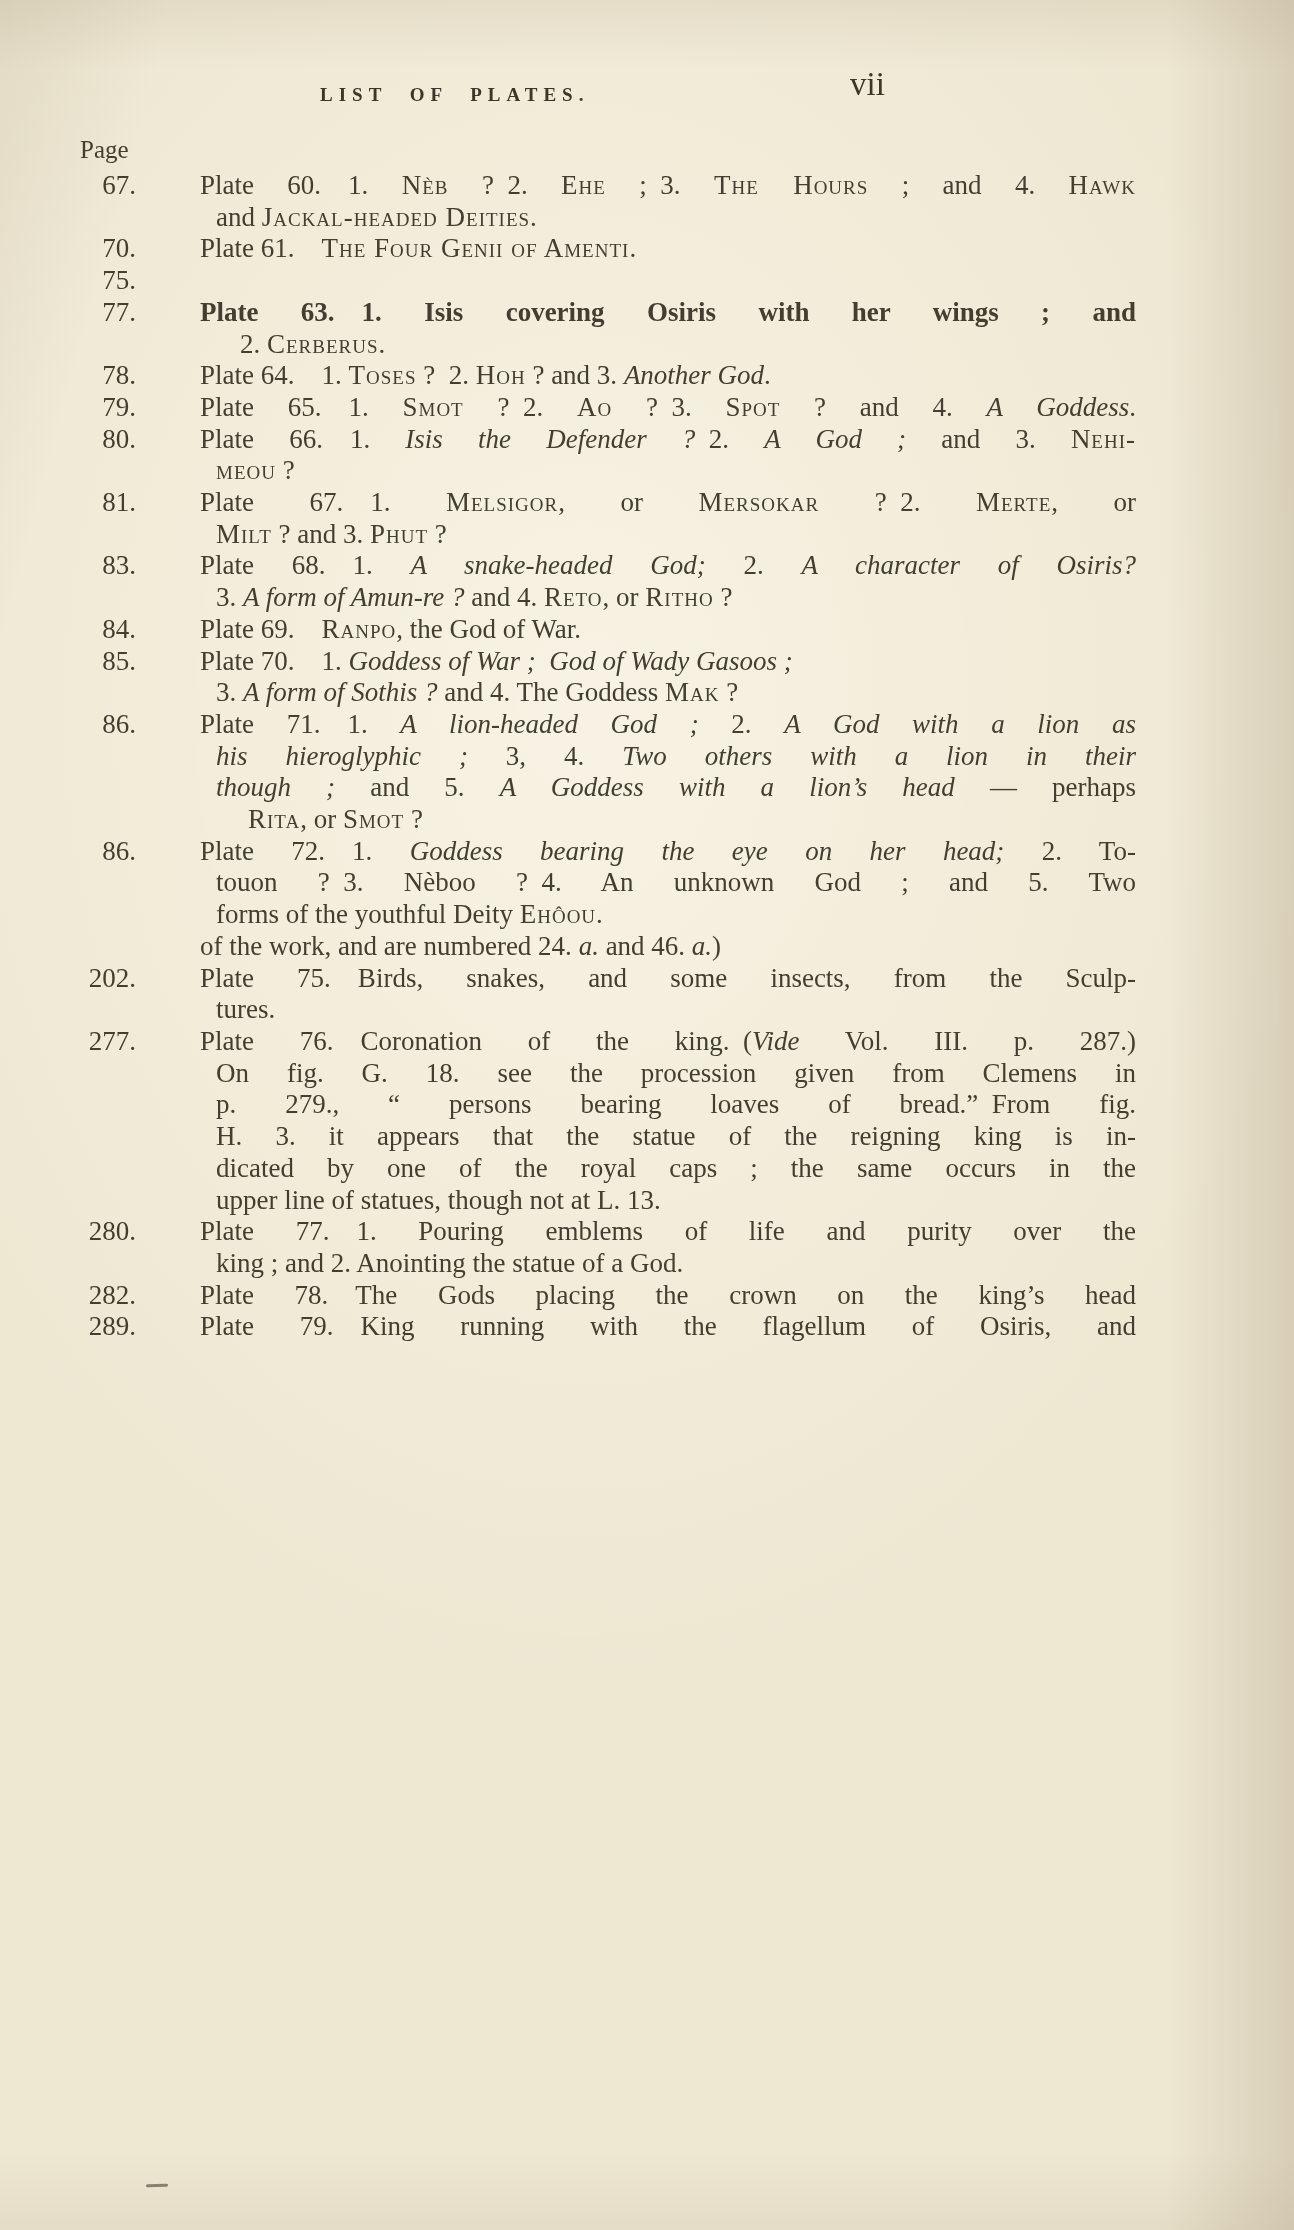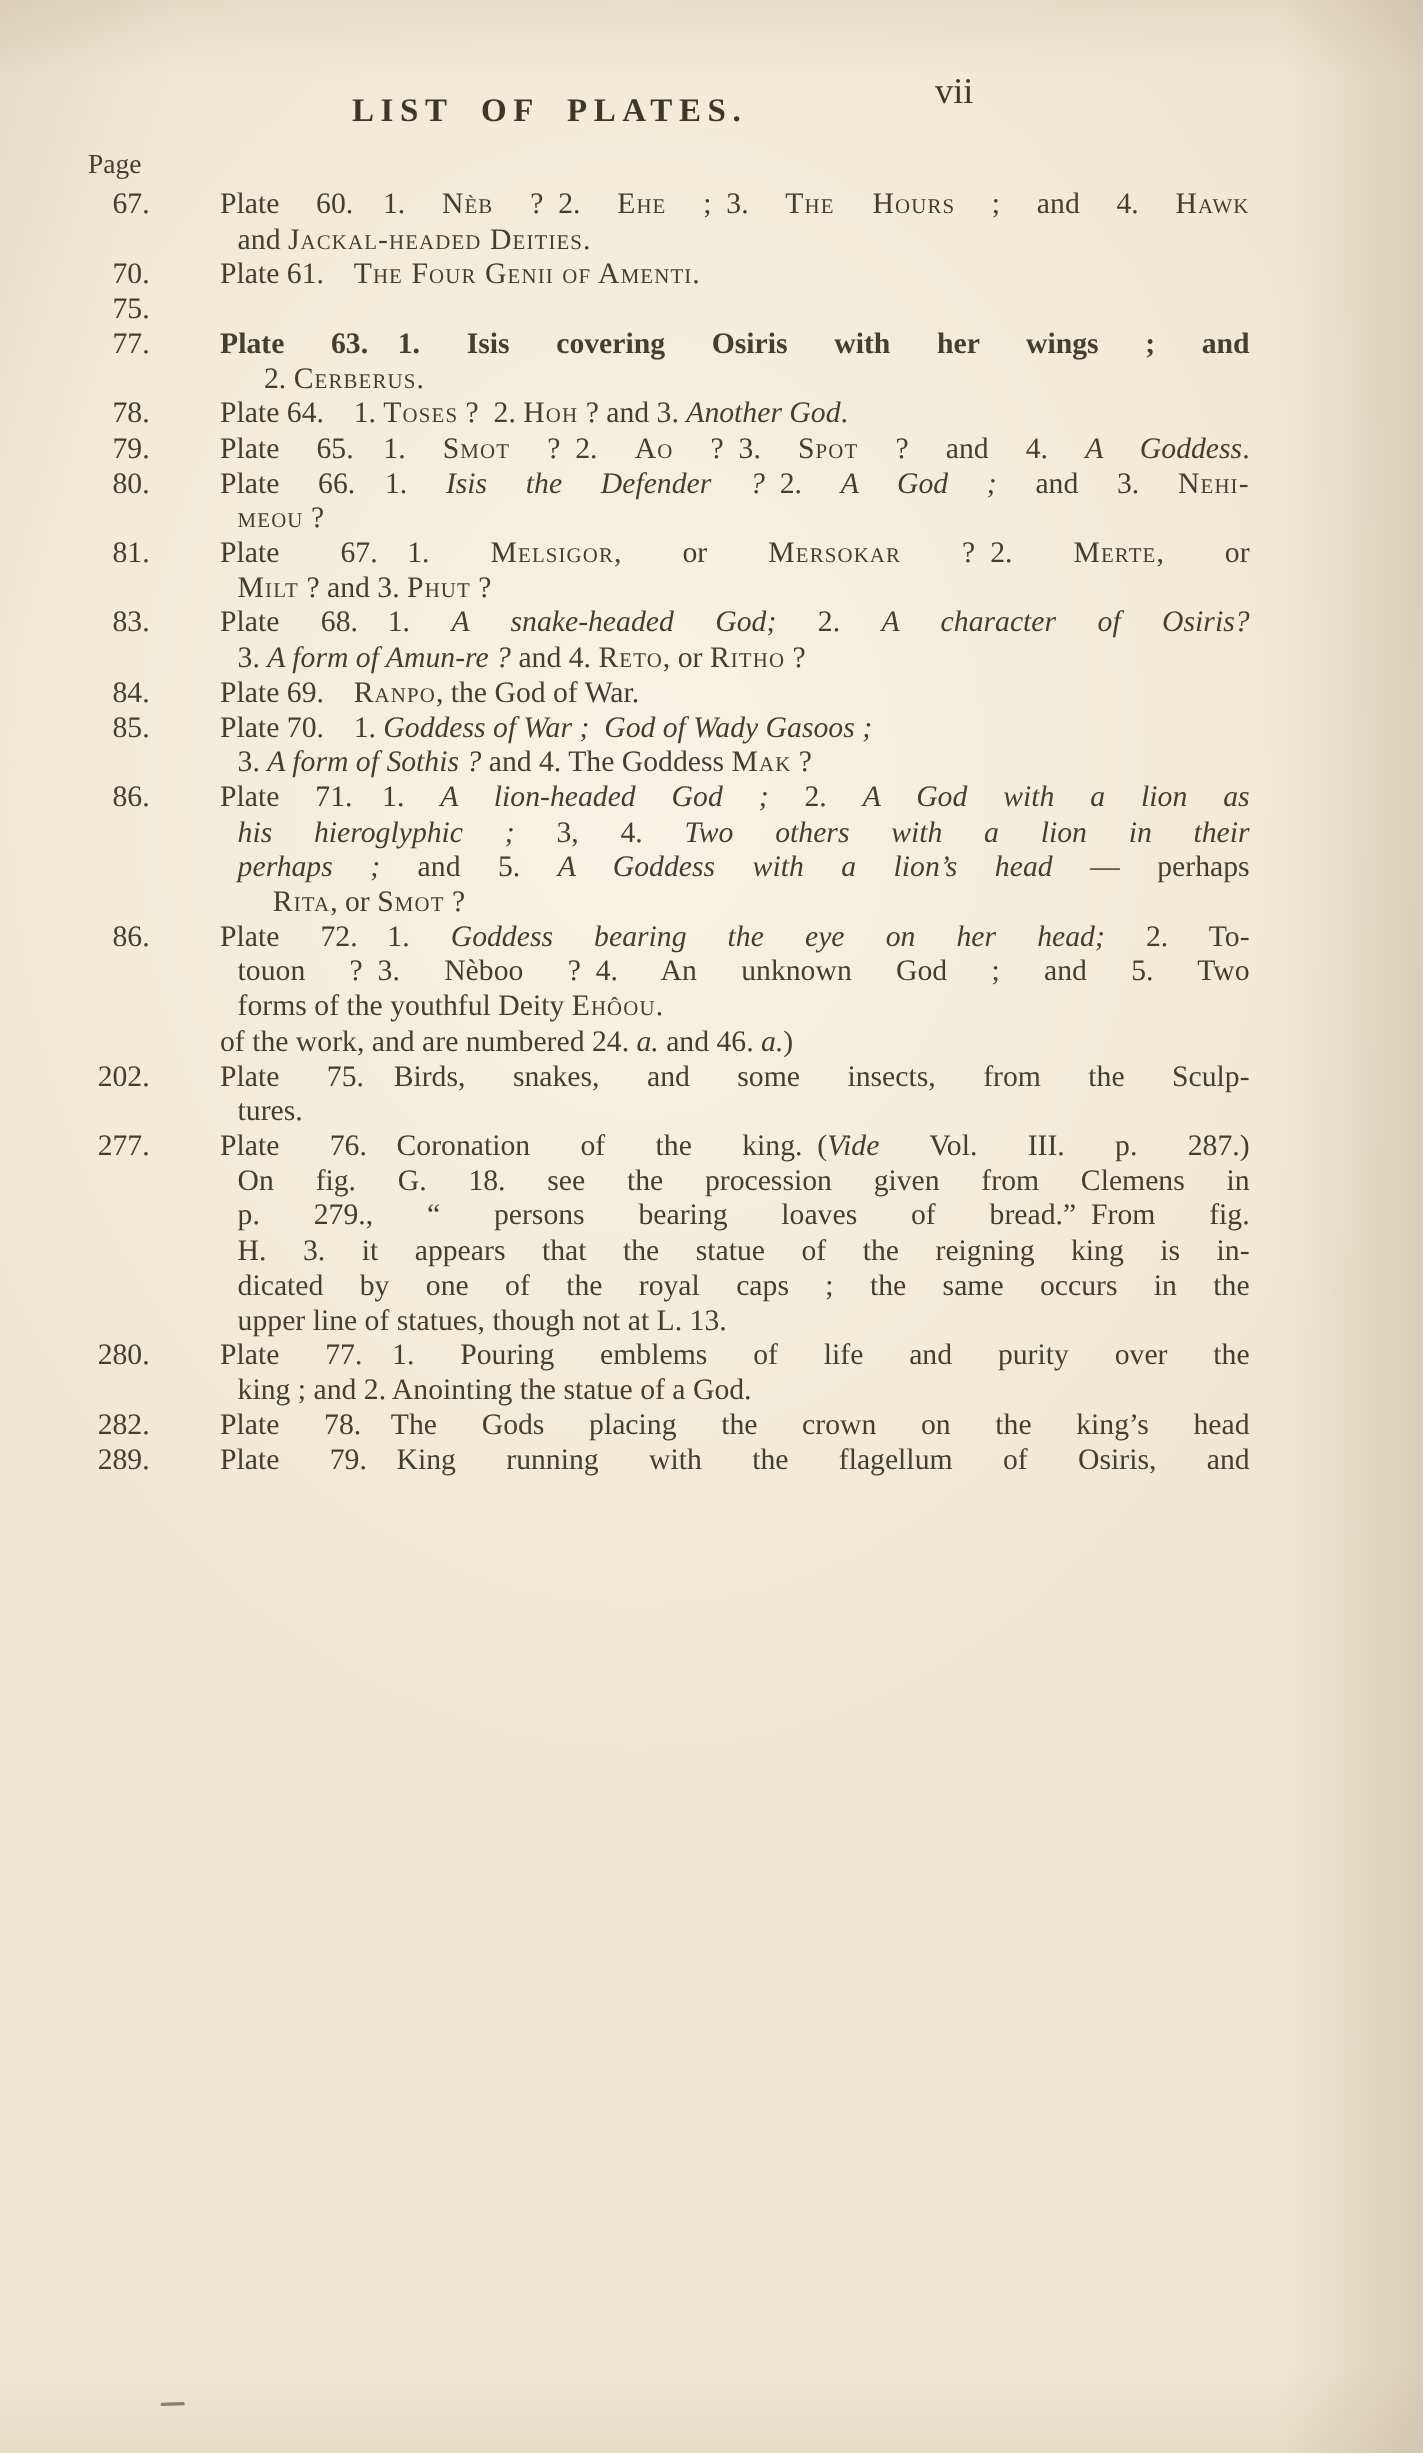--- a/index.html
+++ b/index.html
@@ -16,21 +16,21 @@
       linear-gradient(105deg, rgba(125,108,85,0.10), rgba(125,108,85,0) 170px),
       linear-gradient(to bottom, rgba(160,140,110,0.14), rgba(160,140,110,0) 70px),
       linear-gradient(to top, rgba(160,140,110,0.12), rgba(160,140,110,0) 80px),
       radial-gradient(ellipse 1000px 1300px at 45% 32%, rgba(255,252,242,0.55), rgba(255,252,242,0) 75%),
       #eee7d2;
     overflow:hidden;
   }
 
   .title {
     position:absolute; left:320px; top:84px;
-    font-size:30px; font-weight:bold;
+    font-size:19px; font-weight:bold;
     letter-spacing:6px; word-spacing:12px;
     color:#3d3729;
   }
   .folio {
     position:absolute; left:850px; top:66px;
     font-size:33px; color:#3d3729;
   }
   .col-label {
     position:absolute; left:80px; top:136px;
     font-size:25px;
@@ -132,21 +132,21 @@
         <div class="body">
           <div class="line" style="margin-left: 0px;"><span class="s-r">Plate 70. 1. </span><span class="s-i">Goddess of War ; God of Wady Gasoos ;</span></div>
           <div class="line" style="margin-left: 16px;"><span class="s-r">3. </span><span class="s-i">A form of Sothis ?</span><span class="s-r"> and 4. The Goddess </span><span class="s-sc">Mak</span><span class="s-r"> ?</span></div>
         </div>
       </div>
       <div class="entry">
         <div class="pno">86.</div>
         <div class="body">
           <div class="line just" style="margin-left: 0px;"><span class="s-r">Plate 71. 1. </span><span class="s-i">A lion-headed God ;</span><span class="s-r"> 2. </span><span class="s-i">A God with a lion as</span></div>
           <div class="line just" style="margin-left: 16px;"><span class="s-i">his hieroglyphic ;</span><span class="s-r"> 3, 4. </span><span class="s-i">Two others with a lion in their</span></div>
-          <div class="line just" style="margin-left: 16px;"><span class="s-i">perhaps ;</span><span class="s-r"> and 5. </span><span class="s-i">A Goddess with a lion’s head</span><span class="s-r"> — perhaps</span></div>
+          <div class="line just" style="margin-left: 16px;"><span class="s-i">though ;</span><span class="s-r"> and 5. </span><span class="s-i">A Goddess with a lion’s head</span><span class="s-r"> — perhaps</span></div>
           <div class="line" style="margin-left: 48px;"><span class="s-sc">Rita</span><span class="s-r">, or </span><span class="s-sc">Smot</span><span class="s-r"> ?</span></div>
         </div>
       </div>
       <div class="entry">
         <div class="pno">86.</div>
         <div class="body">
           <div class="line just" style="margin-left: 0px;"><span class="s-r">Plate 72. 1. </span><span class="s-i">Goddess bearing the eye on her head;</span><span class="s-r"> 2. To-</span></div>
           <div class="line just" style="margin-left: 16px;"><span class="s-r">touon ? 3. Nèboo ? 4. An unknown God ; and 5. Two</span></div>
           <div class="line" style="margin-left: 16px;"><span class="s-r">forms of the youthful Deity </span><span class="s-sc">Ehôou</span><span class="s-r">.</span></div>
         </div>

